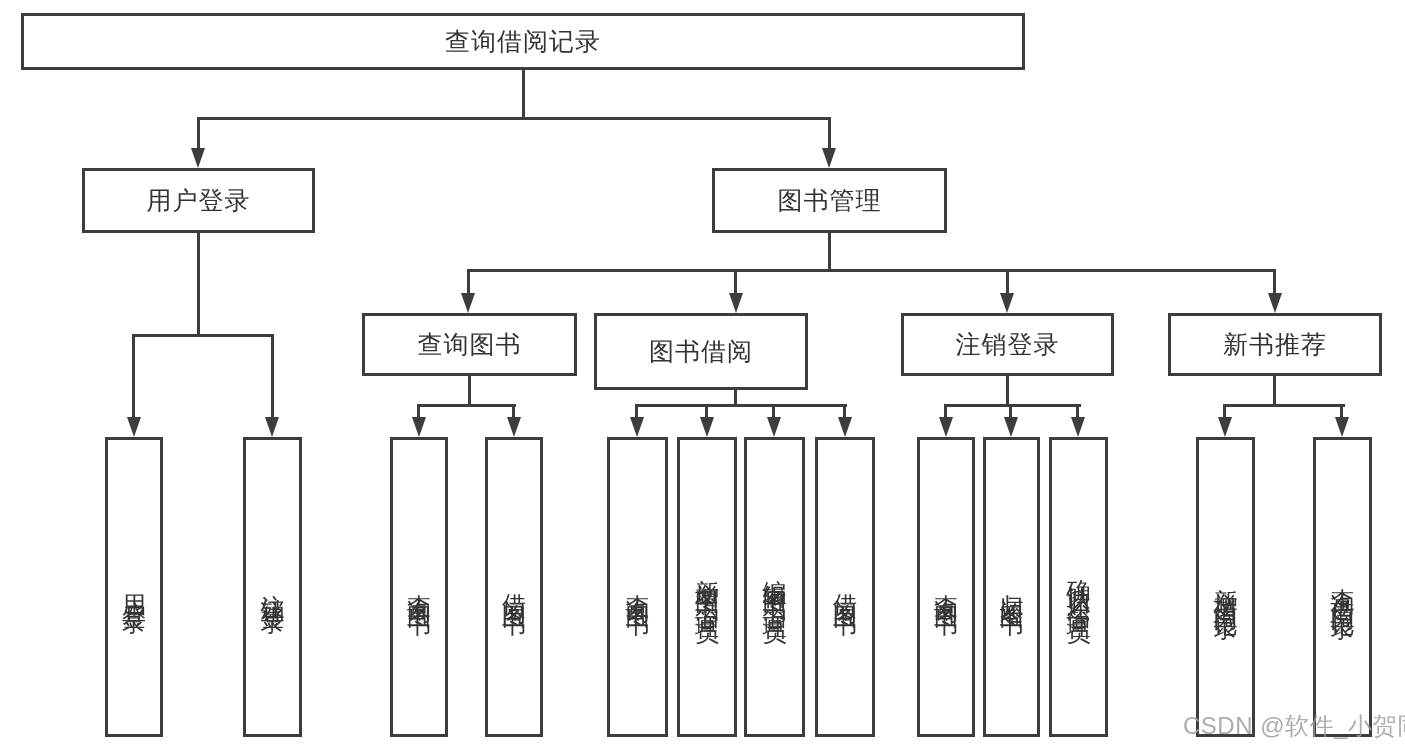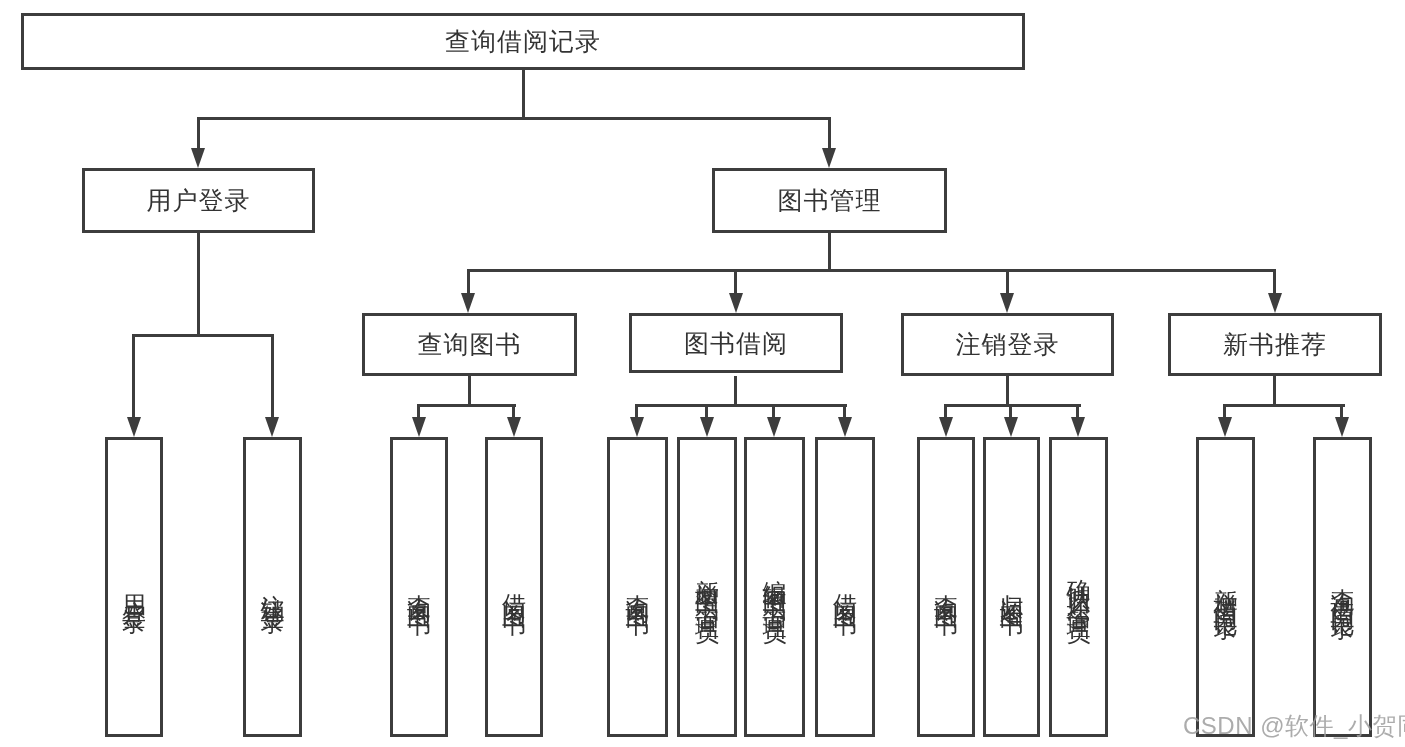--- a/index.html
+++ b/index.html
@@ -117,21 +117,21 @@
   </div>
 
   <div class="box h" style="left:712px;top:168px;width:235px;height:65px">
     <span>图书管理</span>
   </div>
 
   <div class="box h" style="left:362px;top:313px;width:215px;height:63px">
     <span>查询图书</span>
   </div>
 
-  <div class="box h" style="left:629px;top:313px;width:214px;height:60px">
+  <div class="box h" style="left:594px;top:313px;width:214px;height:77px">
     <span>图书借阅</span>
   </div>
 
   <div class="box h" style="left:901px;top:313px;width:213px;height:63px">
     <span>注销登录</span>
   </div>
 
   <div class="box h" style="left:1168px;top:313px;width:214px;height:63px">
     <span>新书推荐</span>
   </div>

